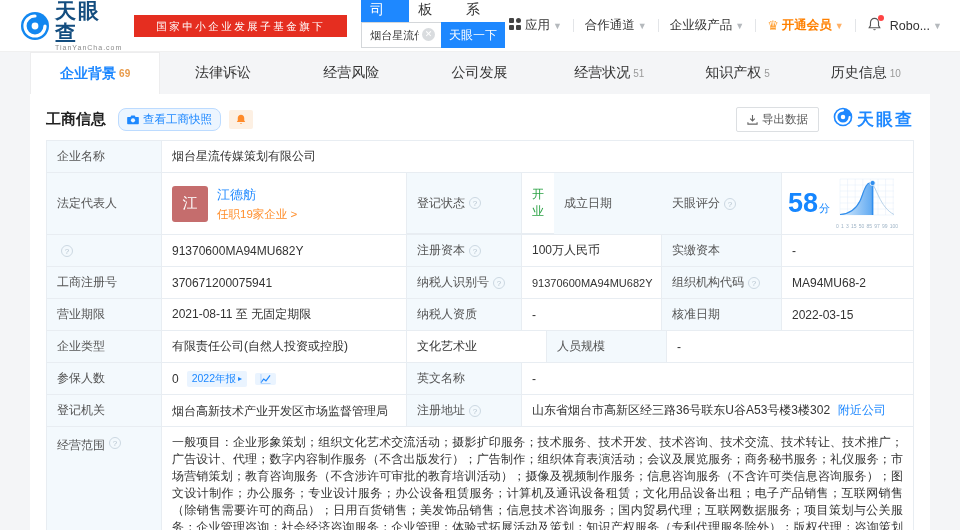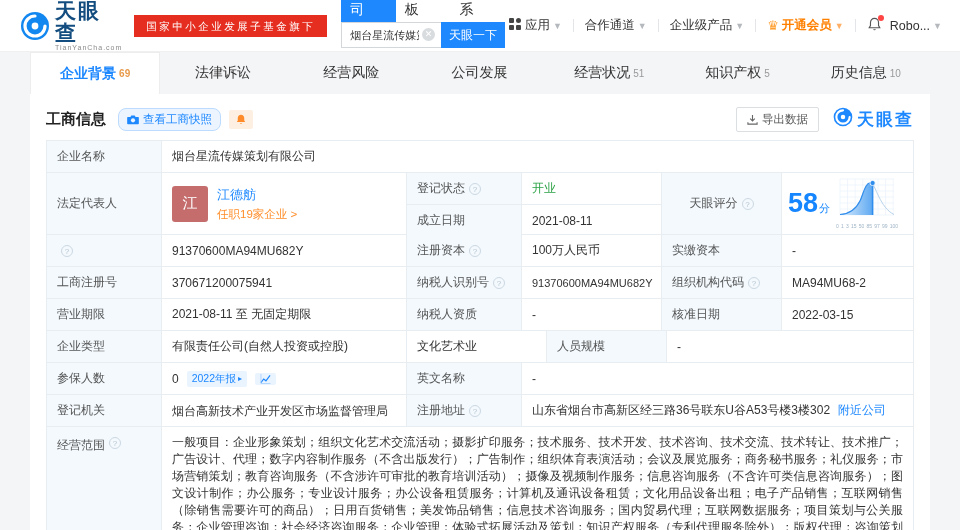--- a/index.html
+++ b/index.html
@@ -7,21 +7,21 @@
   body { font-family:"Liberation Sans","DejaVu Sans",sans-serif; }
   .page { width:960px; height:530px; background:#f4f5f7; overflow:hidden; position:relative; }
 
   
   .topbar { height:52px; background:#fff; display:flex; align-items:center; padding:0 14px 0 20px; border-bottom:1px solid #f0f0f0; }
   .logo { display:flex; align-items:center; cursor:pointer; }
   .logo svg { display:block; }
   .logo-text { margin-left:5px; }
   .logo-title { font-size:21px; font-weight:bold; color:#134d7f; letter-spacing:2px; line-height:22px; }
   .logo-domain { font-size:7px; color:#8a8a8a; letter-spacing:1px; }
-  .badge { background:#e52e20; color:#fff; font-size:10.5px; line-height:14px; padding:4px 12px; margin-left:12px; letter-spacing:2.5px; white-space:nowrap; }
+  .badge { background:#e52e20; color:#fff; font-size:10.5px; line-height:14px; padding:4px 22px; margin-left:12px; letter-spacing:2.5px; white-space:nowrap; }
   .search-block { margin-left:14px; width:242px; }
   .search-tabs { display:flex; font-size:14px; height:19px; align-items:flex-end; }
   .stab { padding:2px 9px 3px; color:#333; cursor:pointer; }
   .stab.active { background:#1e88ff; color:#fff; }
   .search-row { display:flex; height:26px; }
   .search-input-wrap { position:relative; flex:1; }
   .search-input { width:100%; height:26px; border:1px solid #d4d7da; border-right:none; font-size:11px; color:#333; padding:0 22px 0 8px; outline:none; font-family:inherit; }
   .clear-icon { position:absolute; right:6px; top:6px; width:13px; height:13px; border-radius:50%; background:#d9dcdf; color:#fff; font-size:9px; line-height:13px; text-align:center; cursor:pointer; }
   .search-btn { width:64px; background:#1e88ff; color:#fff; border:none; font-size:12px; cursor:pointer; font-family:inherit; }
   .topnav { margin-left:auto; display:flex; align-items:center; font-size:12.5px; color:#333; white-space:nowrap; }
@@ -69,29 +69,29 @@
   .help { display:inline-block; width:12px; height:12px; border:1px solid #ccd8e2; border-radius:50%; color:#b6c4d0; font-size:8px; line-height:11px; text-align:center; margin-left:4px; flex:none; cursor:pointer; }
   .green { color:#2ba245; }
   .dash { color:#333; }
 
   
   .rep-cell { align-items:center; }
   .avatar { width:36px; height:36px; border-radius:3px; background:#c56d6d; color:#fff; font-size:15px; display:flex; align-items:center; justify-content:center; flex:none; cursor:pointer; }
   .rep-info { margin-left:9px; }
   .rep-name { color:#1e88ff; font-size:13px; cursor:pointer; }
   .rep-pos { color:#ff8d2a; font-size:11.5px; margin-top:3px; cursor:pointer; }
-  .midcol { width:255px; flex:none; display:flex; flex-direction:column; border-right:1px solid #e8edf2; }
+  .midcol { width:255px; flex:none; display:flex; flex-direction:row; border-right:1px solid #e8edf2; }
   .subrow { display:flex; flex:1; }
   .subrow:first-child { border-bottom:1px solid #e8edf2; }
   .subrow .tcell { border-right:none; }
   .subrow .lbl { border-right:1px solid #e8edf2; }
   .subrow .sval { flex:1; }
 
   
-  .score-lbl { width:120px; flex:none; background:#f3f9fd; color:#555;justify-content:center; }
+  .score-lbl { width:120px; flex:none; background:#f3f9fd; color:#555; }
   .score-cell { flex:1; padding:4px 6px; display:flex; align-items:center; border-right:none; }
   .score-num { color:#1586ff; font-weight:bold; font-size:27px; line-height:1; }
   .score-unit { font-size:11px; font-weight:normal; margin-left:1px; }
   .score-chart { margin-left:6px; }
   .ticks { display:flex; justify-content:space-between; width:62px; margin-top:1px; }
   .tick { font-size:5px; color:#9fb4c6; line-height:5px; }
 
   
   .pill { display:inline-flex; align-items:center; background:#eaf4ff; color:#1e88ff; font-size:10.5px; border-radius:2px; padding:1px 5px; margin-left:8px; cursor:pointer; }
   .pill svg { display:block; }

